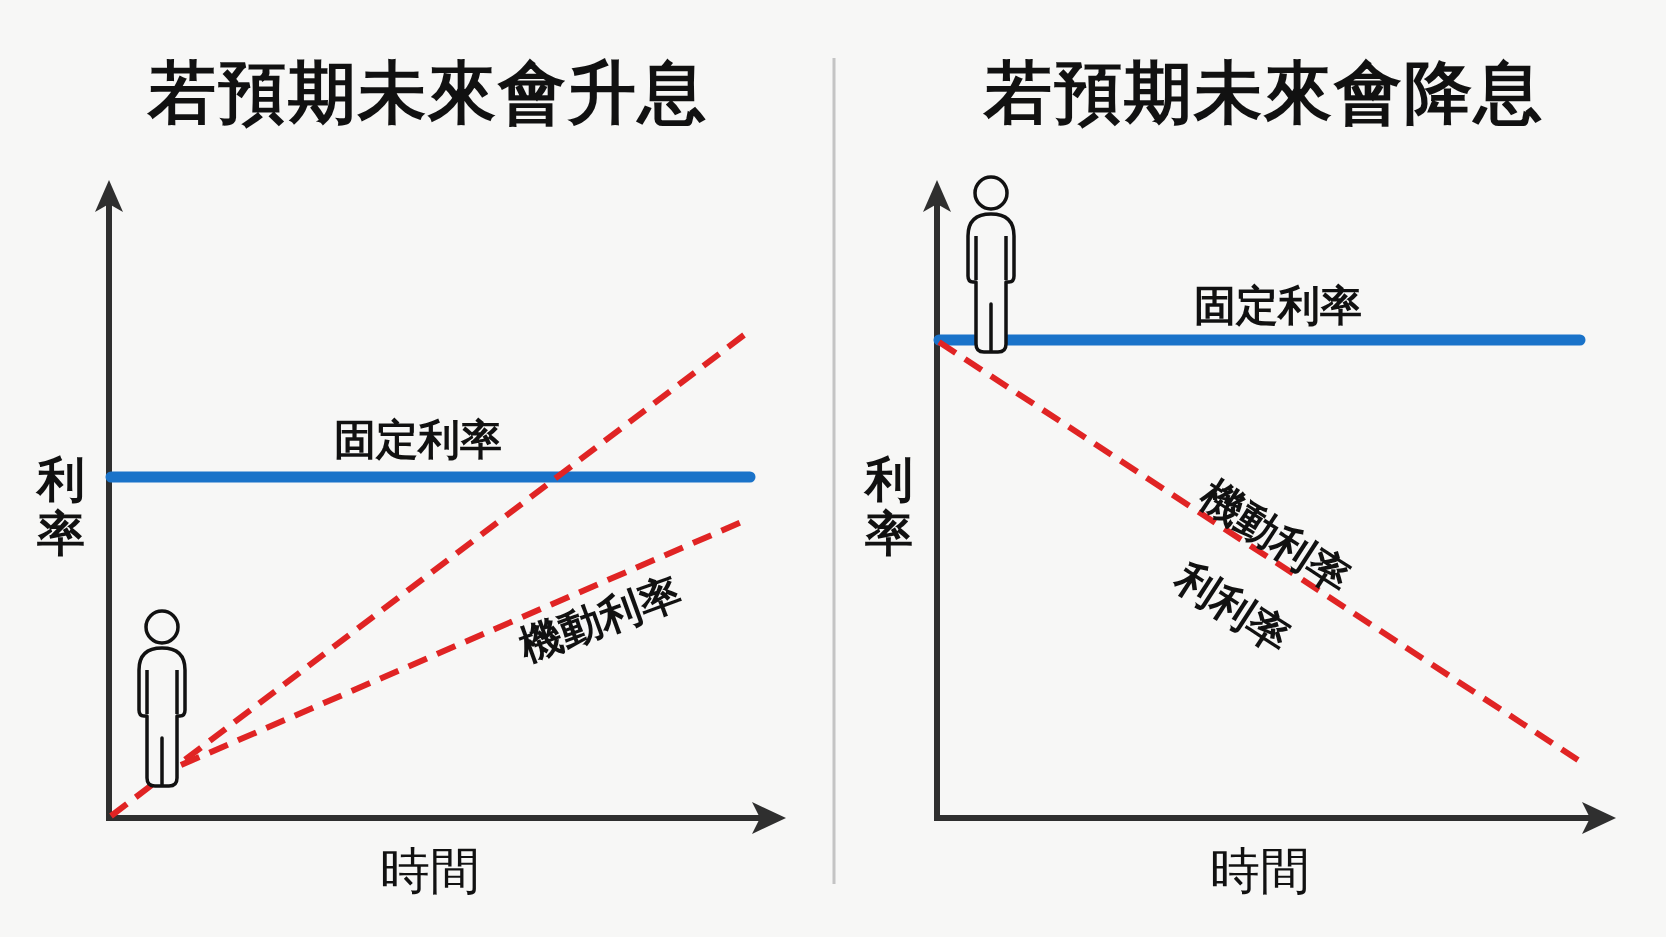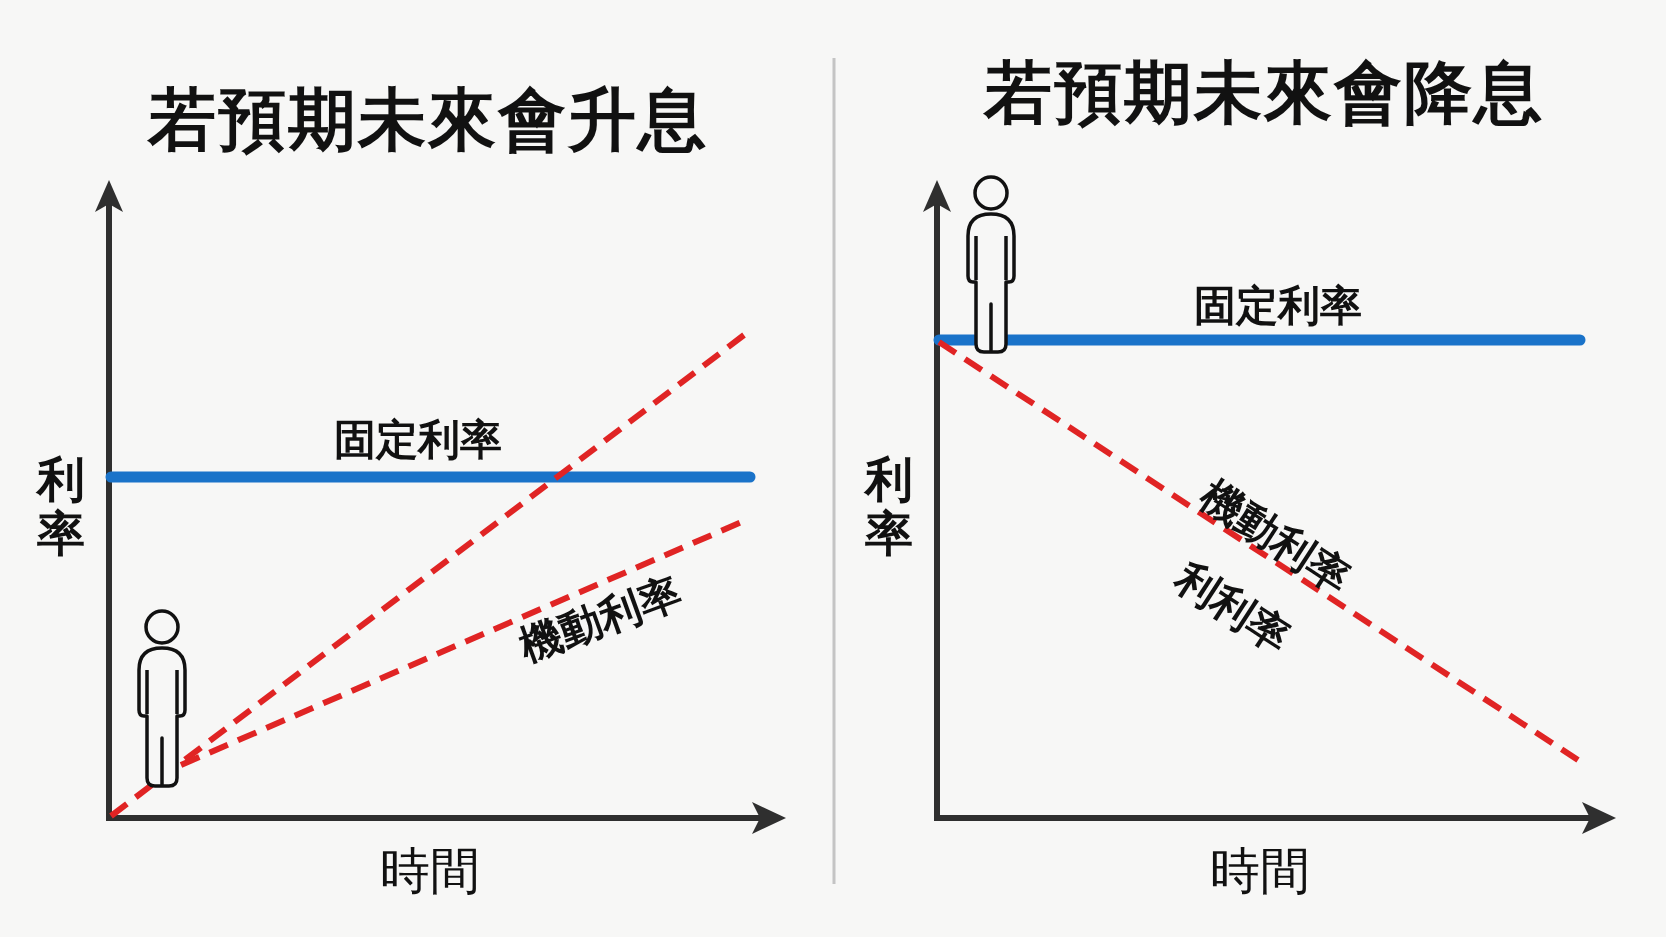--- a/index.html
+++ b/index.html
@@ -55,21 +55,21 @@
 
     <g transform="translate(960,176)" fill="#f7f7f6" stroke="#111" stroke-width="3.5" stroke-linejoin="round">
       <circle cx="31" cy="17" r="16"></circle>
       <path d="M8,60 Q8,38 31,38 Q54,38 54,60 L54,100 Q54,106 49,106 L46,106 L46,168 Q46,176 38,176 L31,176 L31,128 L31,176 L24,176 Q16,176 16,168 L16,106 L13,106 Q8,106 8,100 Z"></path>
       <line x1="16" y1="60" x2="16" y2="104"></line>
       <line x1="46" y1="60" x2="46" y2="104"></line>
     </g>
   </g>
 </svg>
 
-<div class="title" style="left:148px;margin-top:27px;">若預期未來會升息</div>
+<div class="title" style="left:148px;">若預期未來會升息</div>
 <div class="ylabel" style="left:34px; top:452px;">
   <div>利</div>
   <div>率</div>
 </div>
 <div class="label" style="left:334px; top:412px;">固定利率</div>
 <div class="label" style="left:512px; top:622px; transform:rotate(-20deg); transform-origin:left top;">機動利率</div>
 <div class="xlabel" style="left:380px; top:838px;">時間</div>
 
 <div class="title" style="left:984px;">若預期未來會降息</div>
 <div class="ylabel" style="left:862px; top:452px;">

